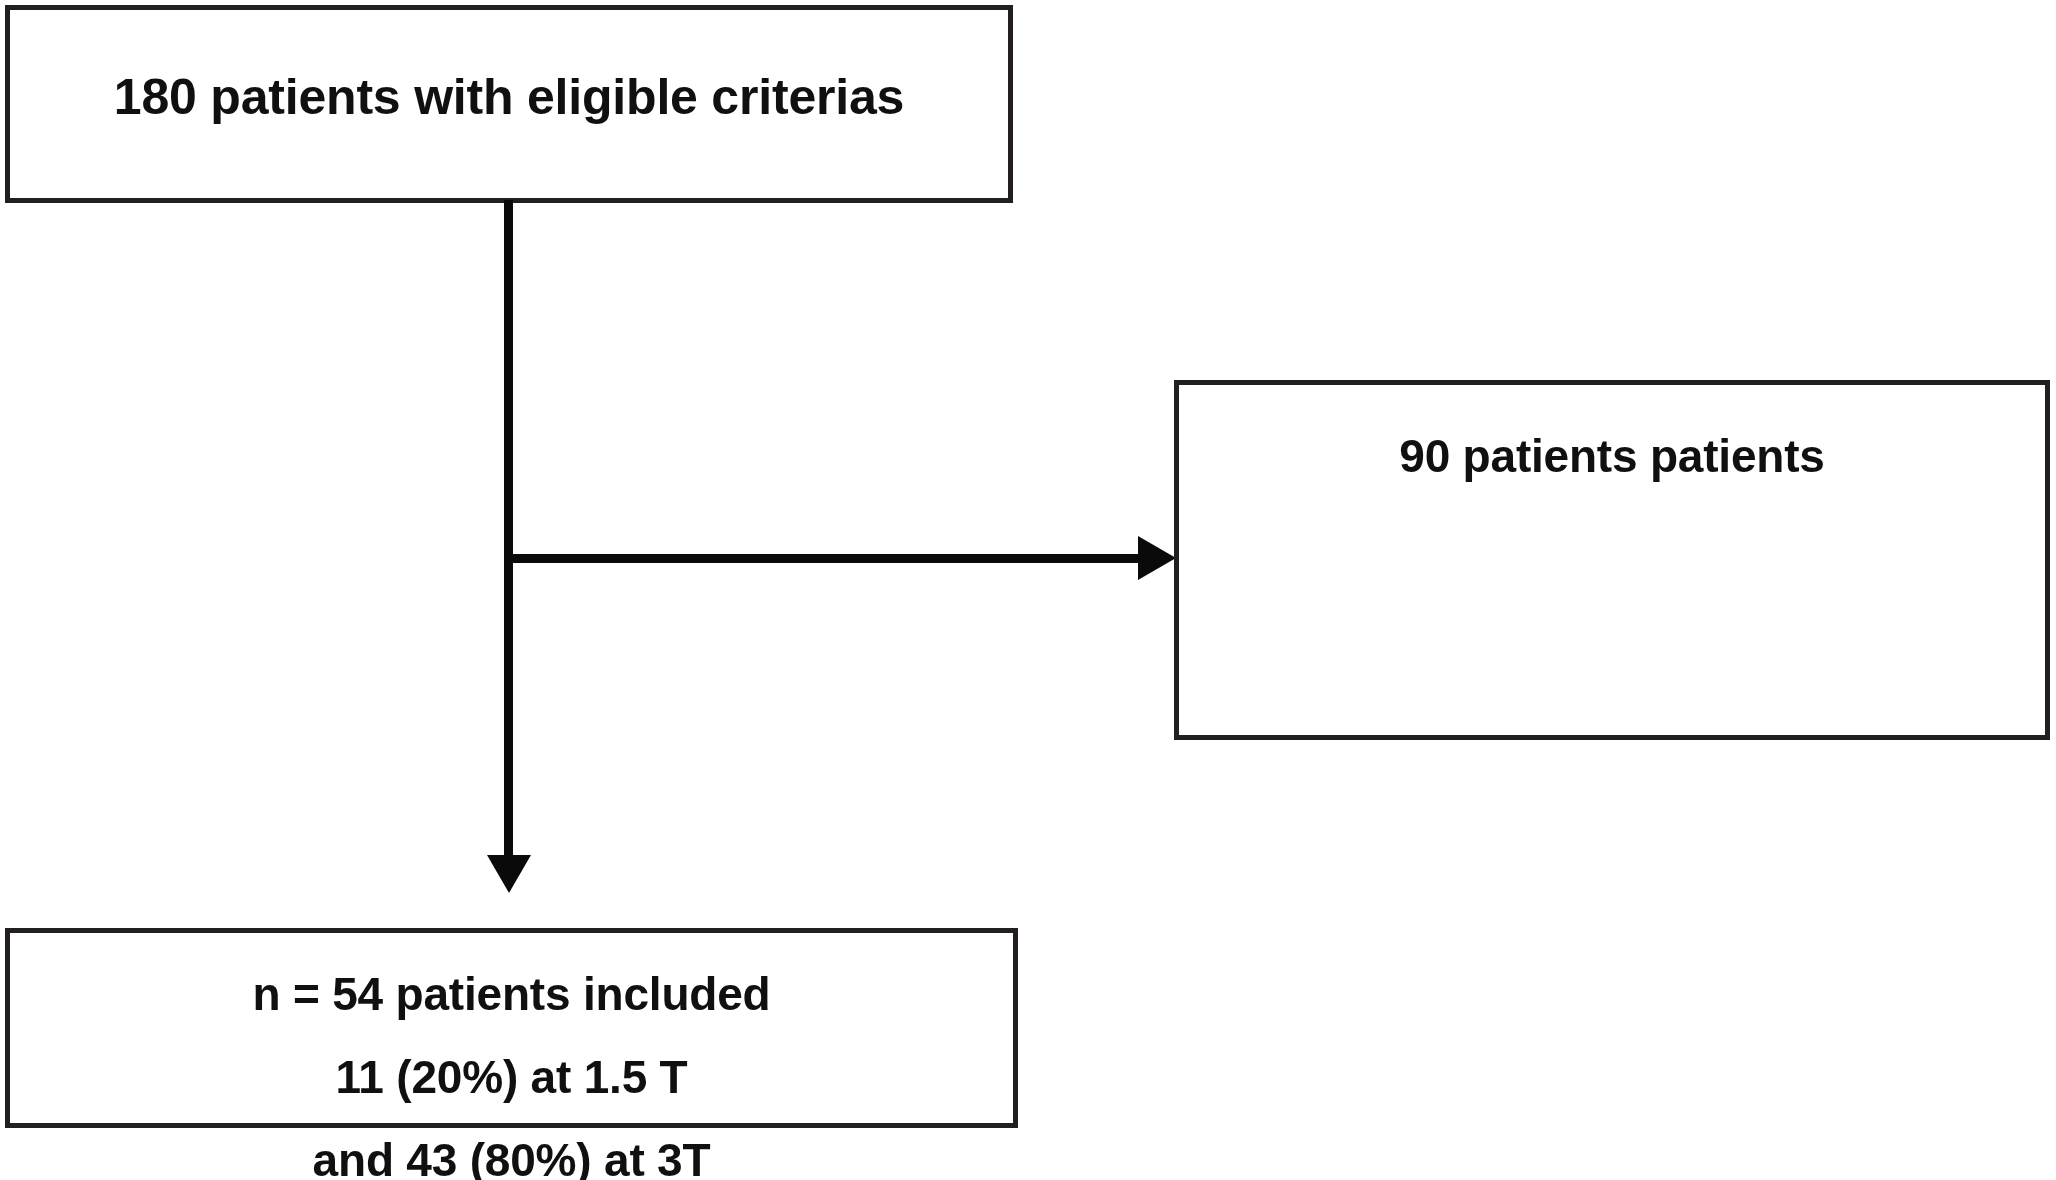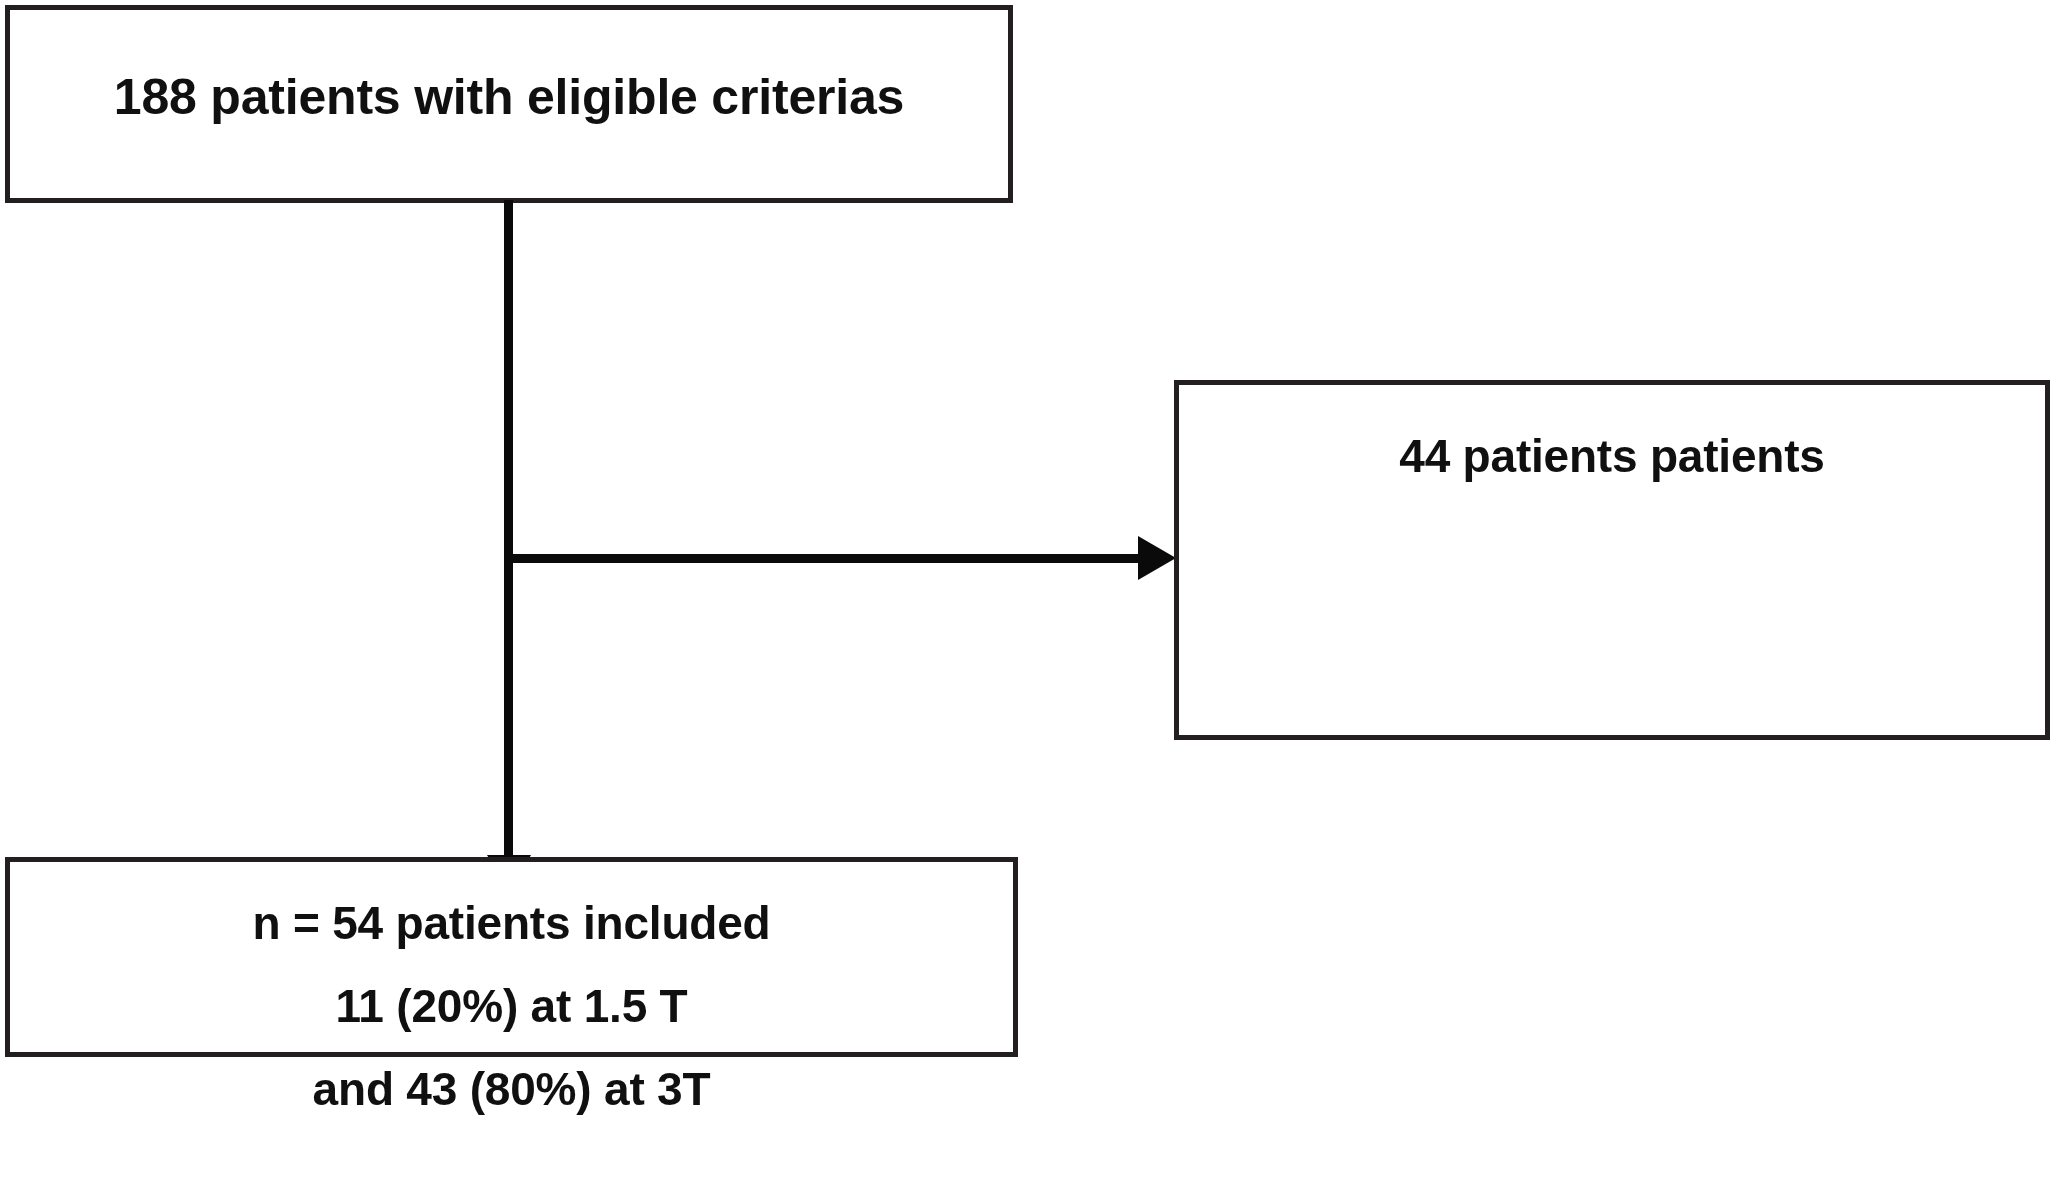--- a/index.html
+++ b/index.html
@@ -33,21 +33,21 @@
     height: 198px;
   }
   .box-excluded {
     left: 1174px;
     top: 380px;
     width: 876px;
     height: 360px;
   }
   .box-included {
     left: 5px;
-    top: 857px;
+    top: 928px;
     width: 1013px;
     height: 200px;
   }
 
   
   .box-text {
     position: absolute;
     left: 0;
     right: 0;
     text-align: center;
@@ -142,34 +142,34 @@
   }
 </style>
 </head>
 <body>
 
 <div id="canvas">
 
   <div class="flow-box box-top">
     <div class="box-text top-text">
       <span class="txt-line">
-        <span class="b">188 patients</span><span class="n"> with eligible criterias</span>
+        <span class="b">180 patients</span><span class="n"> with eligible criterias</span>
       </span>
     </div>
   </div>
 
   <div class="conn trunk"></div>
   <div class="conn branch"></div>
   <div class="arrow-right"></div>
   <div class="arrow-down"></div>
 
   <div class="flow-box box-excluded">
     <div class="box-text excluded-title">
       <span class="txt-line">
-        <span class="b">44 patients</span><span class="n"> patients</span>
+        <span class="b">90 patients</span><span class="n"> patients</span>
       </span>
     </div>
   </div>
 
   <div class="flow-box box-included">
     <div class="box-text included-text">
       <span class="txt-line">
         <span class="b">n = 54 patients</span><span class="n"> included</span>
       </span>
       <span class="txt-line n">11 (20%) at 1.5 T</span>

